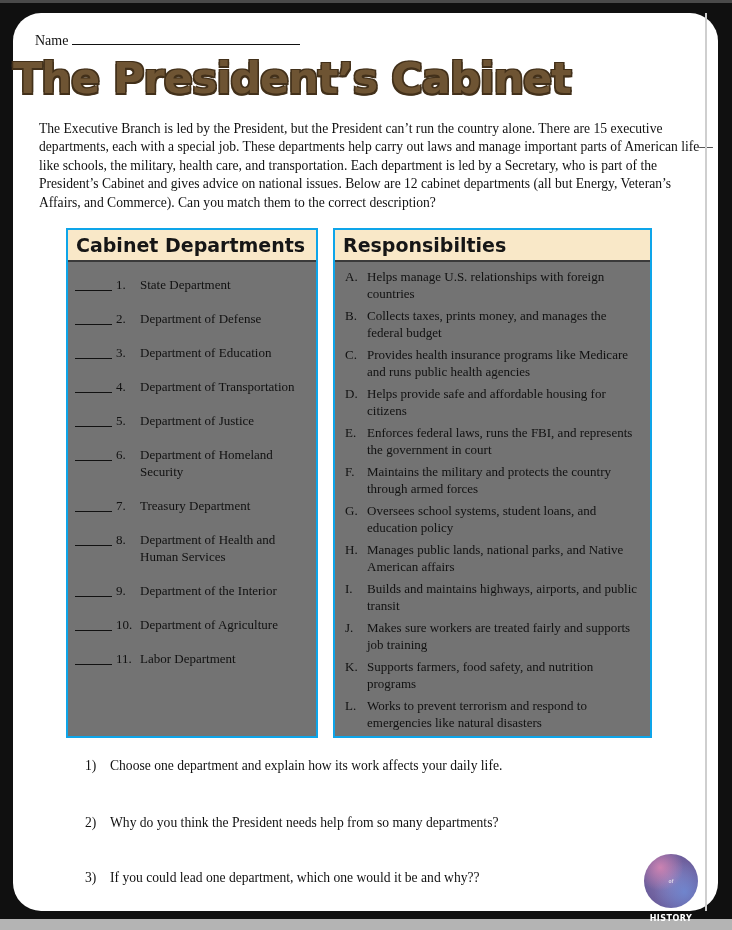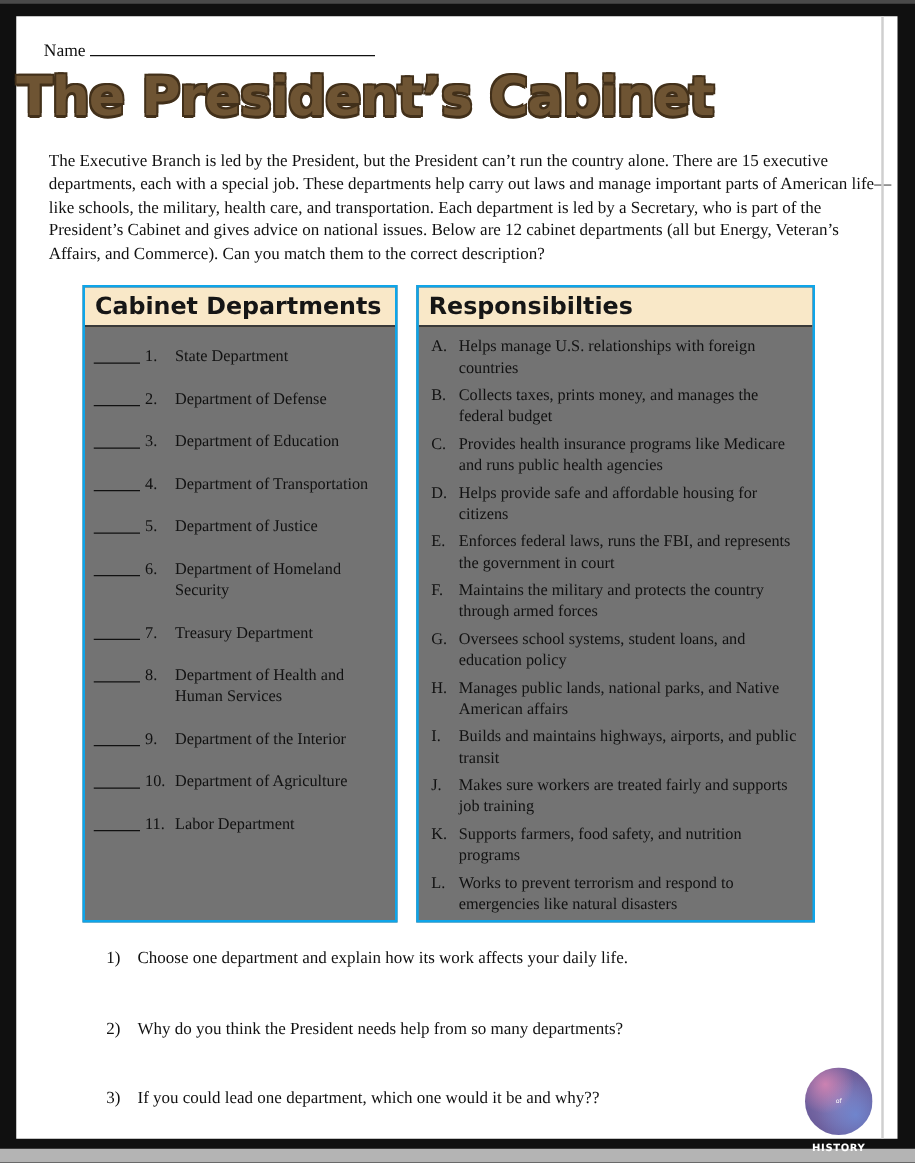--- a/index.html
+++ b/index.html
@@ -1,20 +1,20 @@
 <!DOCTYPE html>
 <html><head>
 <meta charset="utf-8">
 <style>
   html,body{margin:0;padding:0;}
   body{background:#222;font-family:"Liberation Serif", serif;}
   .frame{position:relative;width:732px;height:930px;background:#101010;overflow:hidden;}
   .frame .top-strip{position:absolute;left:0;top:0;right:0;height:3px;background:#4a4a4a;}
   .frame .bottom-strip{position:absolute;left:0;bottom:0;right:0;height:11px;background:#b4b4b4;}
-  .paper{position:absolute;left:13px;top:13px;width:705px;height:898px;background:#ffffff;}
+  .paper{position:absolute;left:13px;top:13px;width:705px;height:898px;background:#ffffff;border-radius:28px;}
   .paper::after{content:"";position:absolute;top:0;bottom:0;right:11px;width:2px;background:#cfcfcf;}
 
   
   .name-row{position:absolute;left:22px;top:17px;font-size:14px;color:#111;}
   .name-line{display:inline-block;width:228px;border-bottom:1.5px solid #111;height:14px;margin-left:4px;}
 
   
   .title{position:absolute;left:0;right:0;top:40px;
     font-family:"DejaVu Sans", sans-serif;font-weight:bold;font-size:43px;letter-spacing:-1px;
     color:#6e5433;

